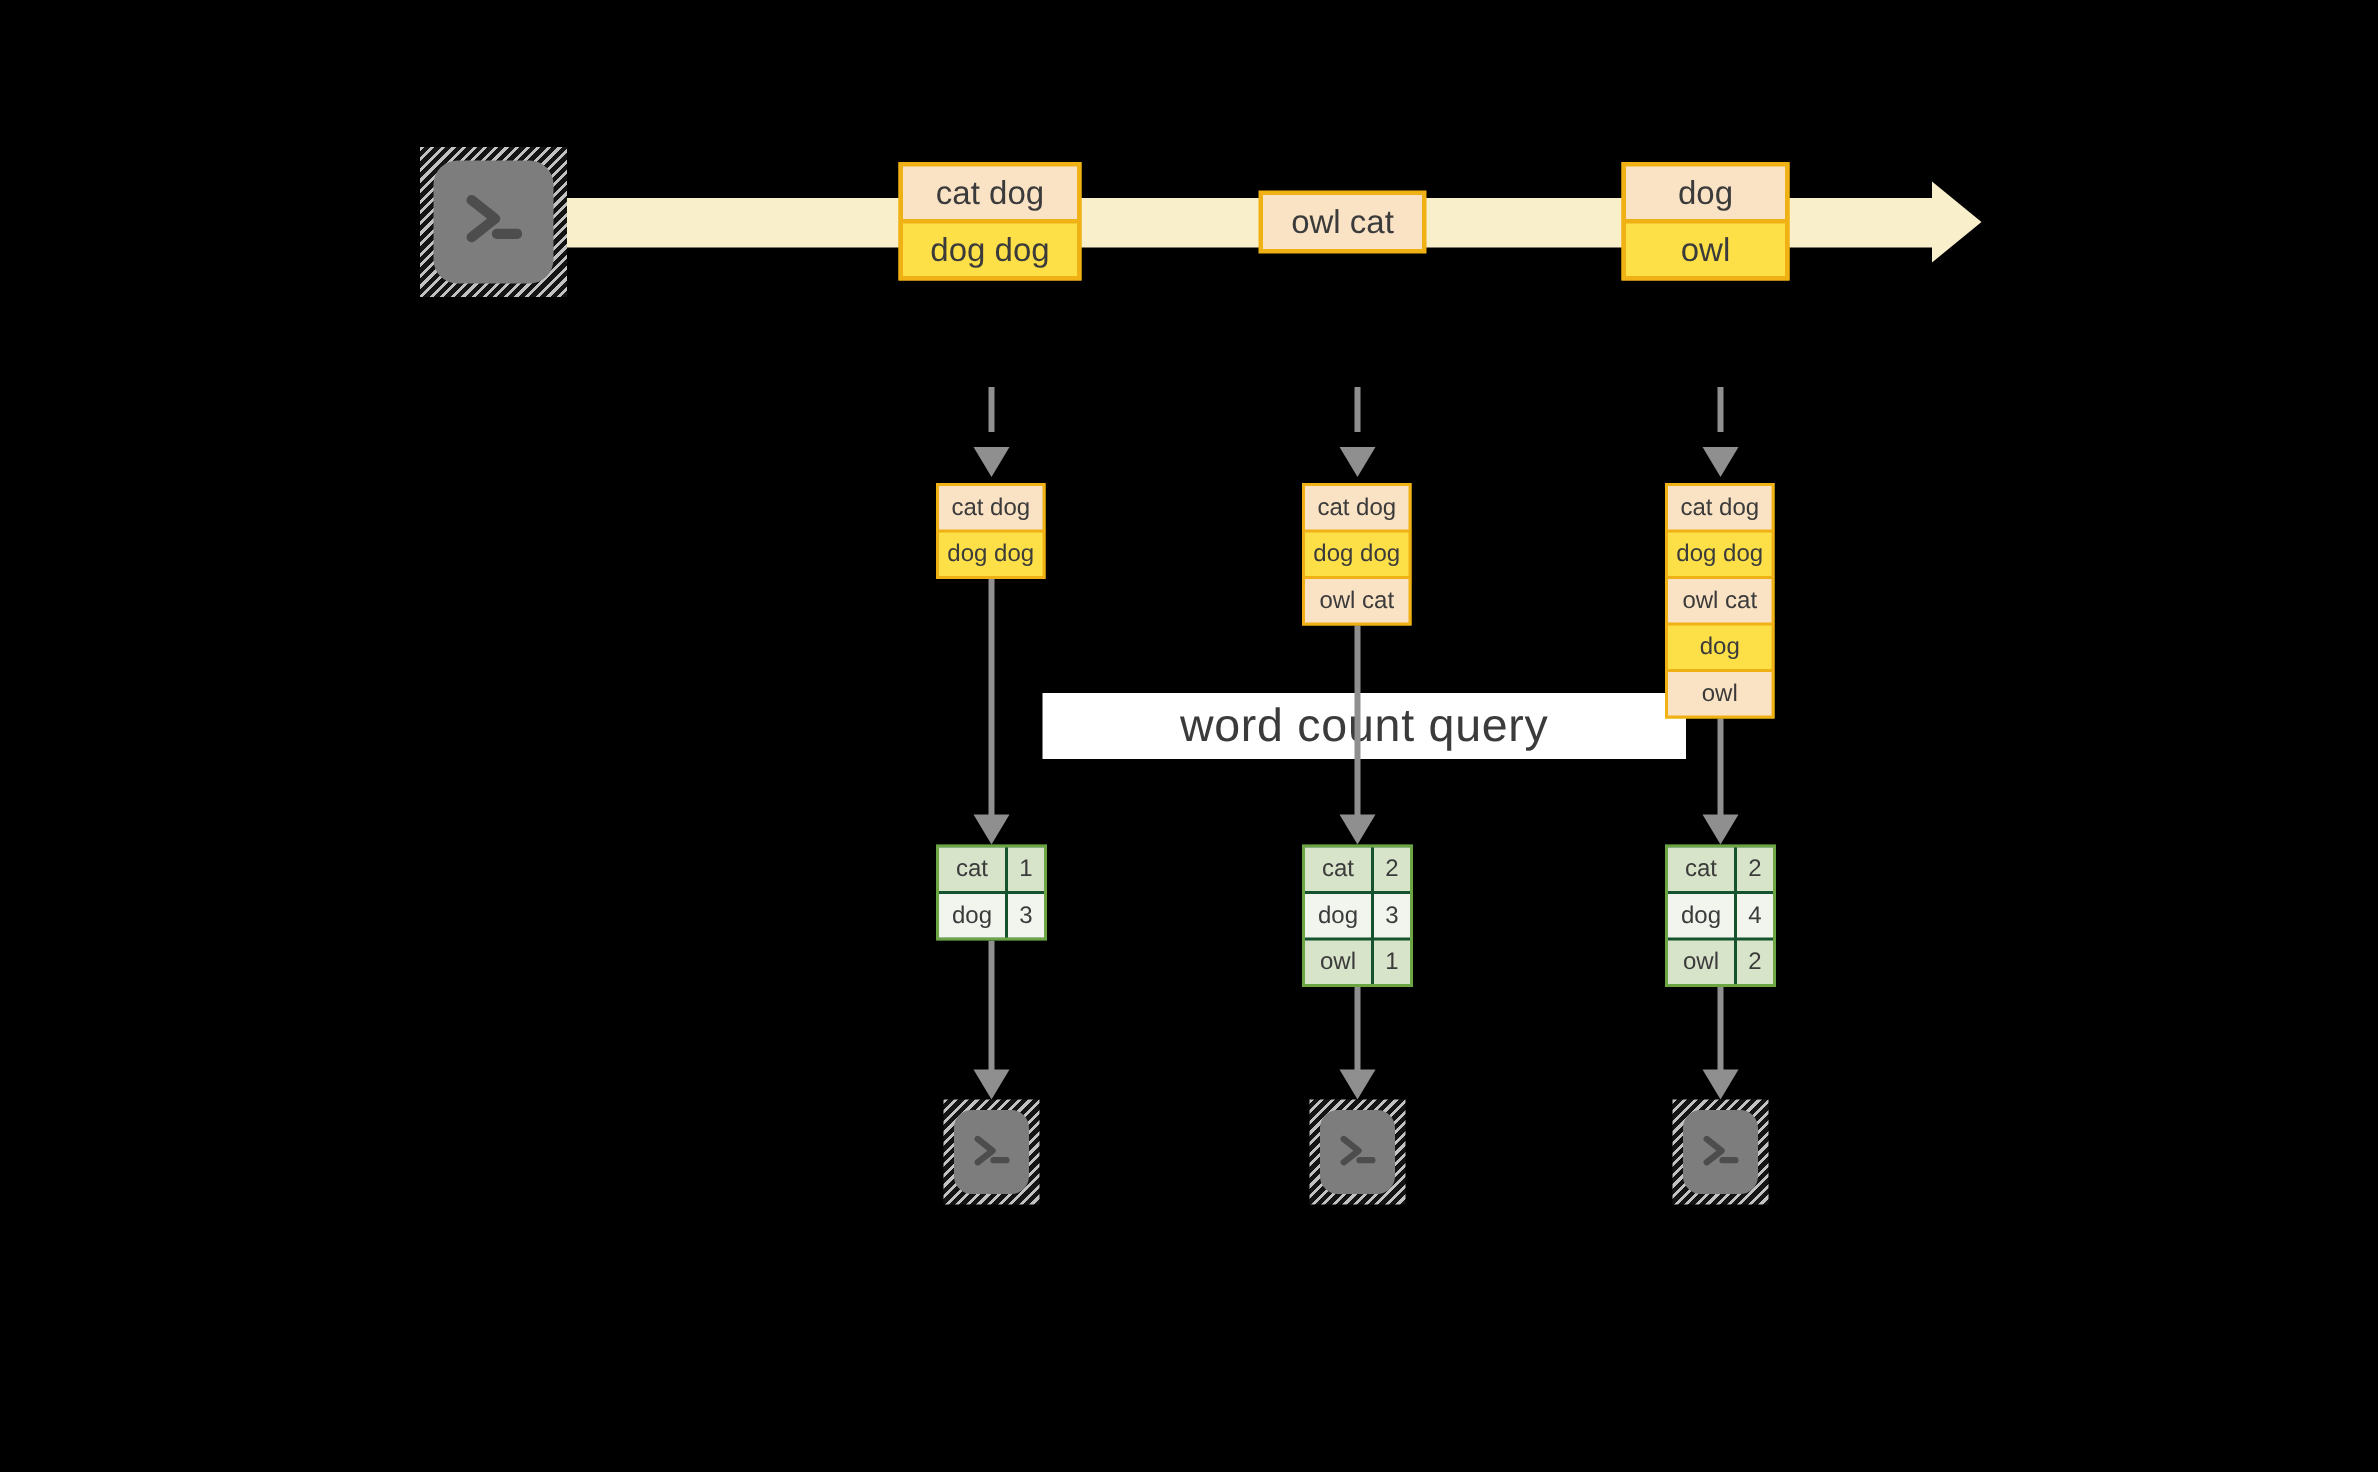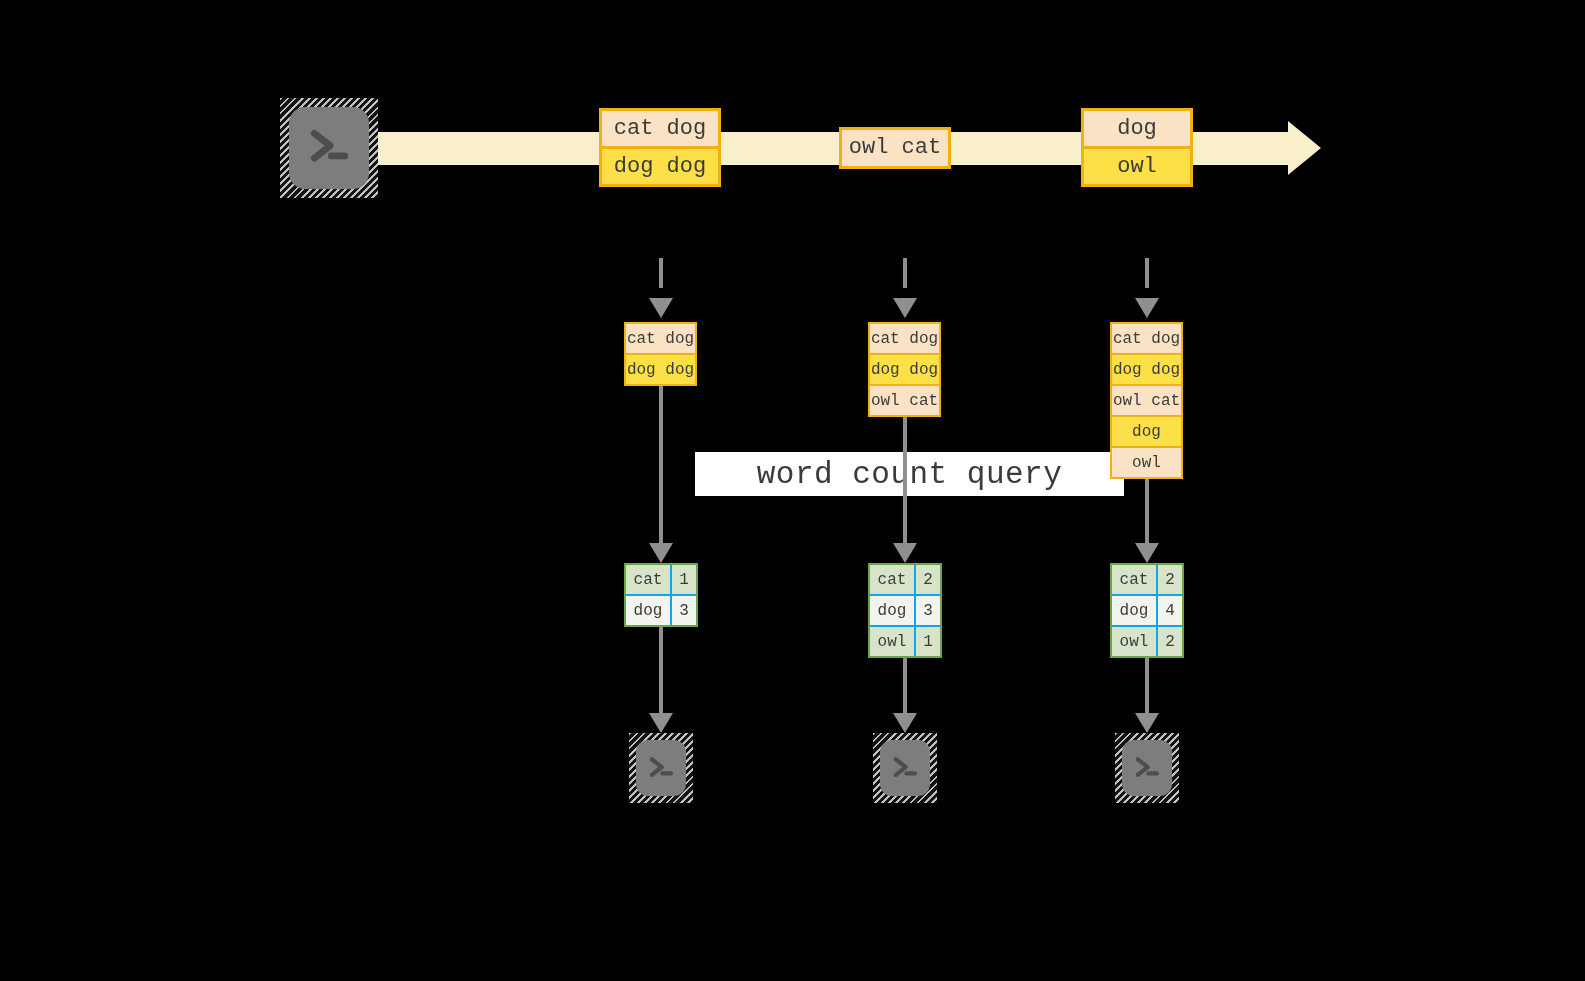--- a/index.html
+++ b/index.html
@@ -1,51 +1,51 @@
 <!DOCTYPE html>
 <html><head>
 <meta charset="utf-8">
 <style>
   html,body{margin:0;padding:0;background:#000;}
   .canvas{
     position:relative;width:1585px;height:981px;background:#000000;overflow:hidden;
-    font-family:Liberation Mono, monospace;color:#3b3b3b;
+    font-family:Liberation Sans, sans-serif;color:#3b3b3b;
   }
   
   .band{position:absolute;left:372px;top:132px;width:916px;height:33px;background:#FAEFCB;z-index:1;}
   .band-head{position:absolute;left:1288px;top:121px;width:0;height:0;
     border-top:27px solid transparent;border-bottom:27px solid transparent;
     border-left:33px solid #FAEFCB;z-index:1;}
   
   .obox{position:absolute;border:3px solid #F0B115;background:#F0B115;
     display:flex;flex-direction:column;gap:3px;z-index:4;}
   .orow{display:flex;align-items:center;justify-content:center;
     font-size:22px;line-height:1;color:#3b3b3b;}
   .orow.dark{background:#FAE2C4;}
   .orow.light{background:#fde047;}
   .obox.big .orow{height:35px;}
   .obox.single .orow{height:36px;}
   
   .stack{position:absolute;border:2px solid #F0B115;background:#F0B115;
     display:flex;flex-direction:column;gap:2px;width:69px;z-index:4;}
   .stack .orow{height:29px;font-size:16px;}
   
-  .gtable{position:absolute;border:2px solid #6CA544;background:#0ea5e9;
+  .gtable{position:absolute;border:2px solid #6CA544;background:#14532d;
     display:grid;grid-template-columns:44px 24px;gap:2px;z-index:4;}
   .gcell{display:flex;align-items:center;justify-content:center;height:29px;
     font-size:16px;color:#3b3b3b;}
   .gcell.dark{background:#D8E4C9;}
   .gcell.light{background:#F1F5ED;}
   
   .vdash,.vline{position:absolute;width:4px;background:#8F8F8F;z-index:2;}
   .ahead{position:absolute;width:0;height:0;z-index:2;
     border-left:12px solid transparent;border-right:12px solid transparent;
     border-top:20px solid #8F8F8F;}
   
-  .banner{position:absolute;left:695px;top:452px;width:429px;height:44px;
+  .banner{position:absolute;left:695px;top:462px;width:429px;height:44px;
     background:#FFFFFF;display:flex;align-items:center;justify-content:center;
     font-size:31px;font-weight:300;color:#3b3b3b;z-index:1;letter-spacing:0.5px;}
   
   .term{position:absolute;z-index:4;
     background:repeating-linear-gradient(135deg,#c2c2c2 0 2px,#141414 2px 5px);}
   .term-inner{position:absolute;background:#7d7d7d;display:flex;
     align-items:center;justify-content:center;}
   .term.lg{width:98px;height:100px;}
   .term.lg .term-inner{inset:9px;border-radius:16px;}
   .term.sm{width:64px;height:70px;}

